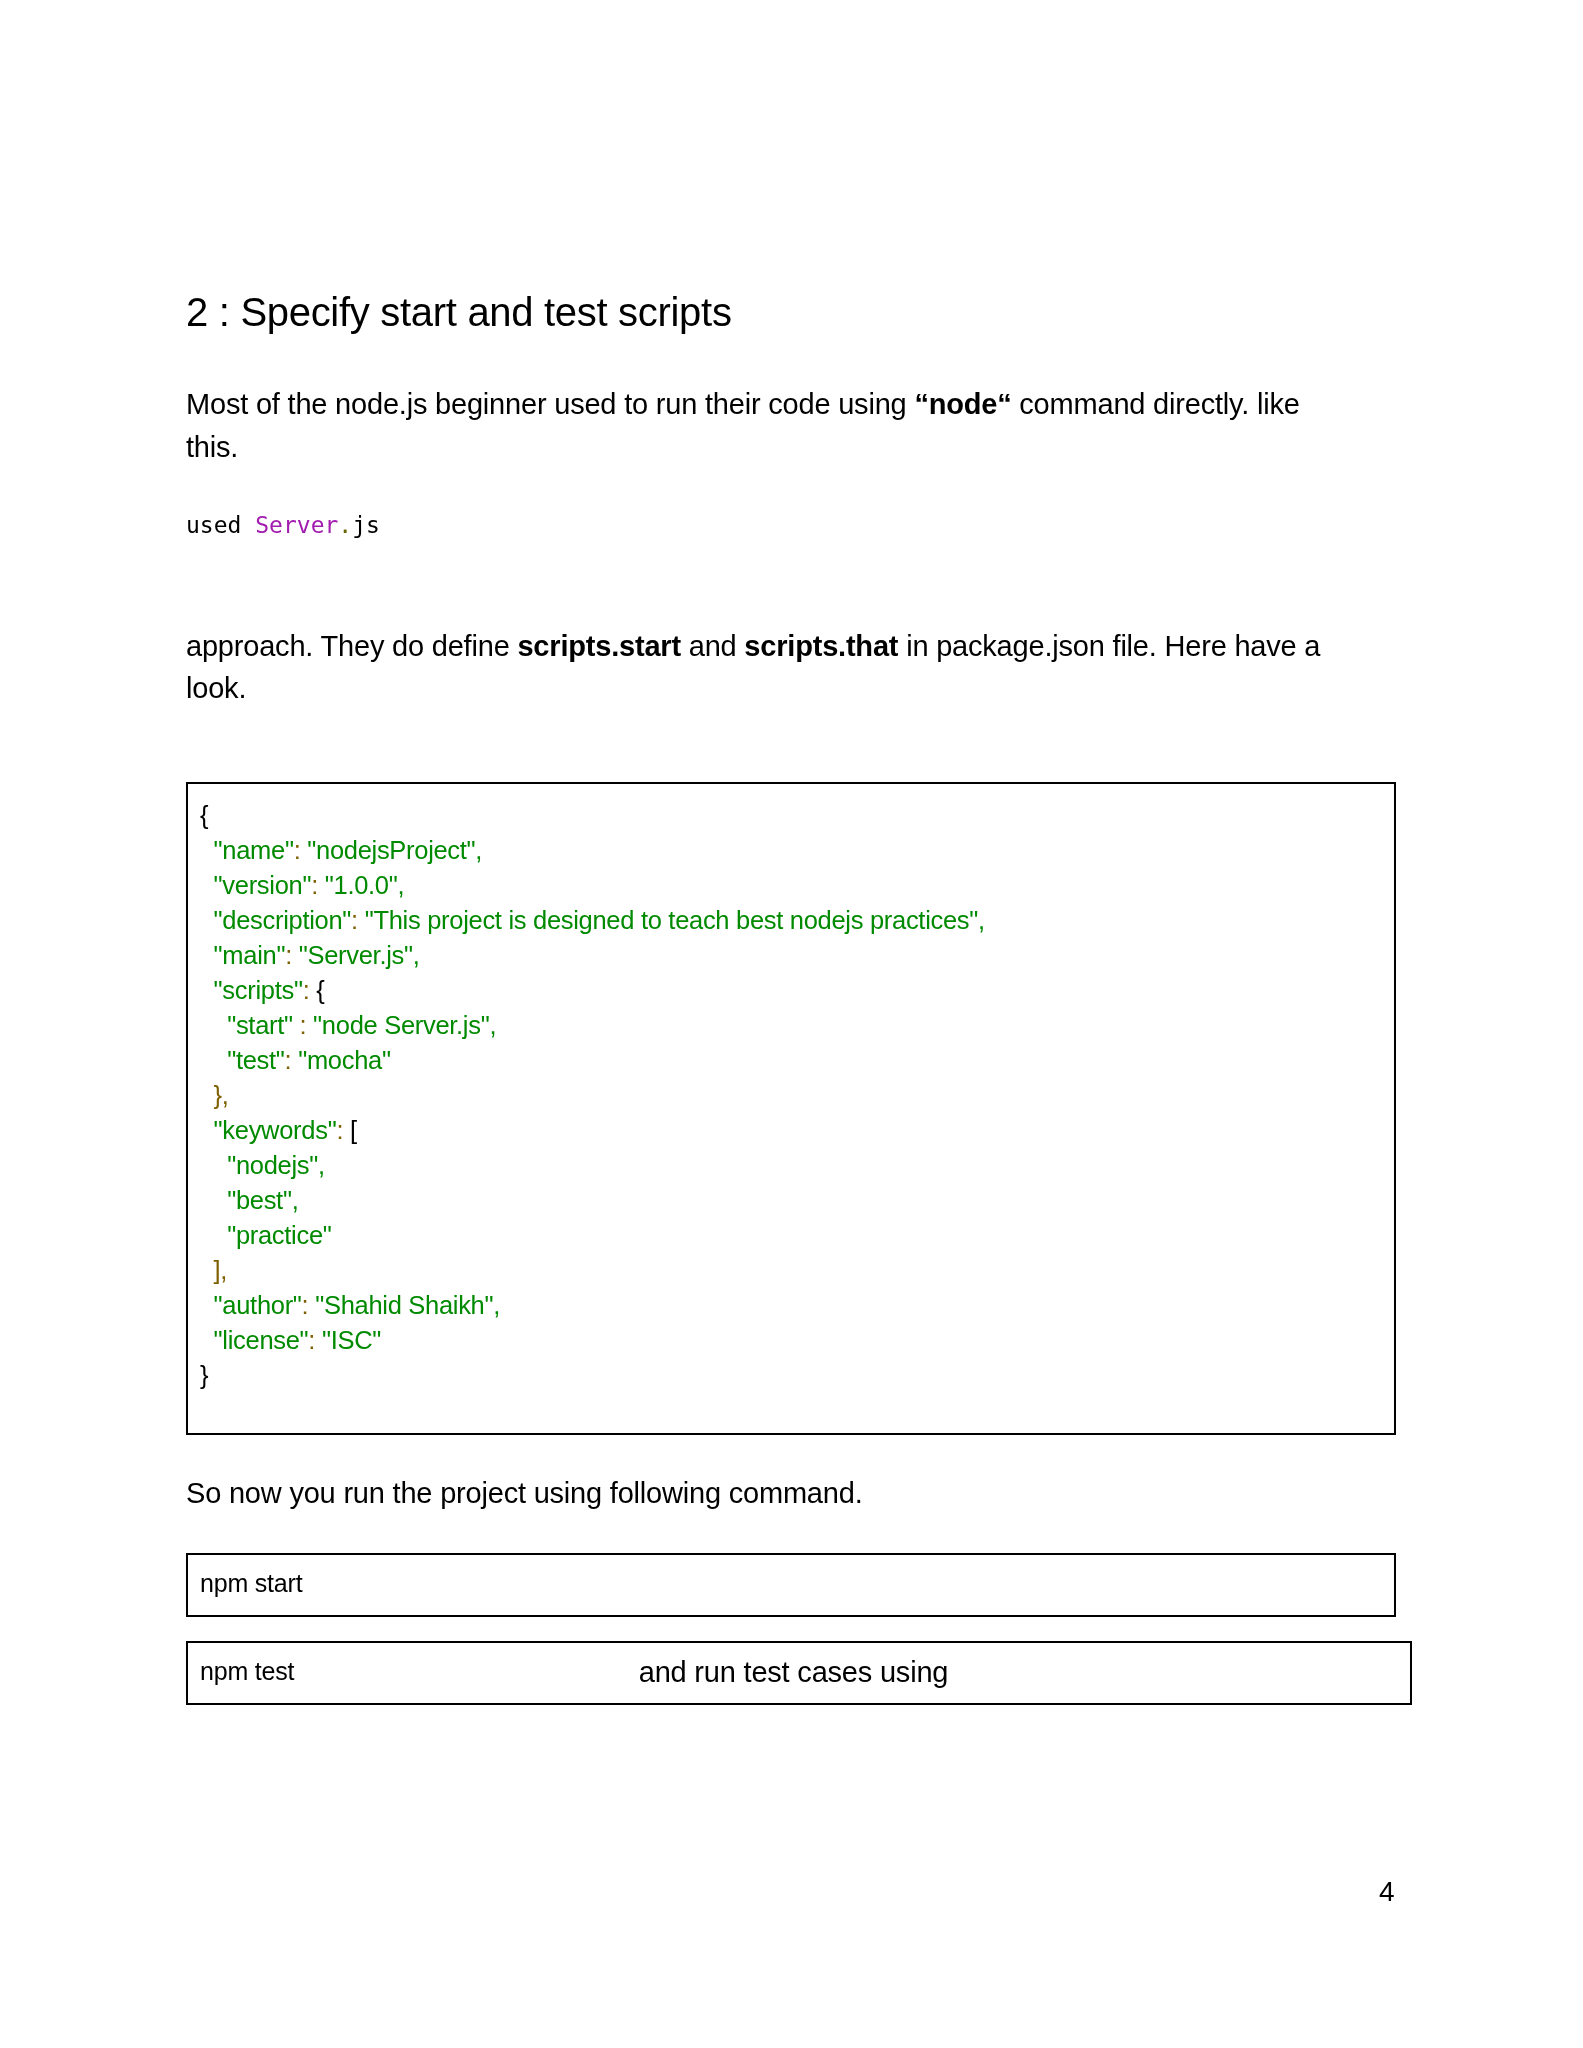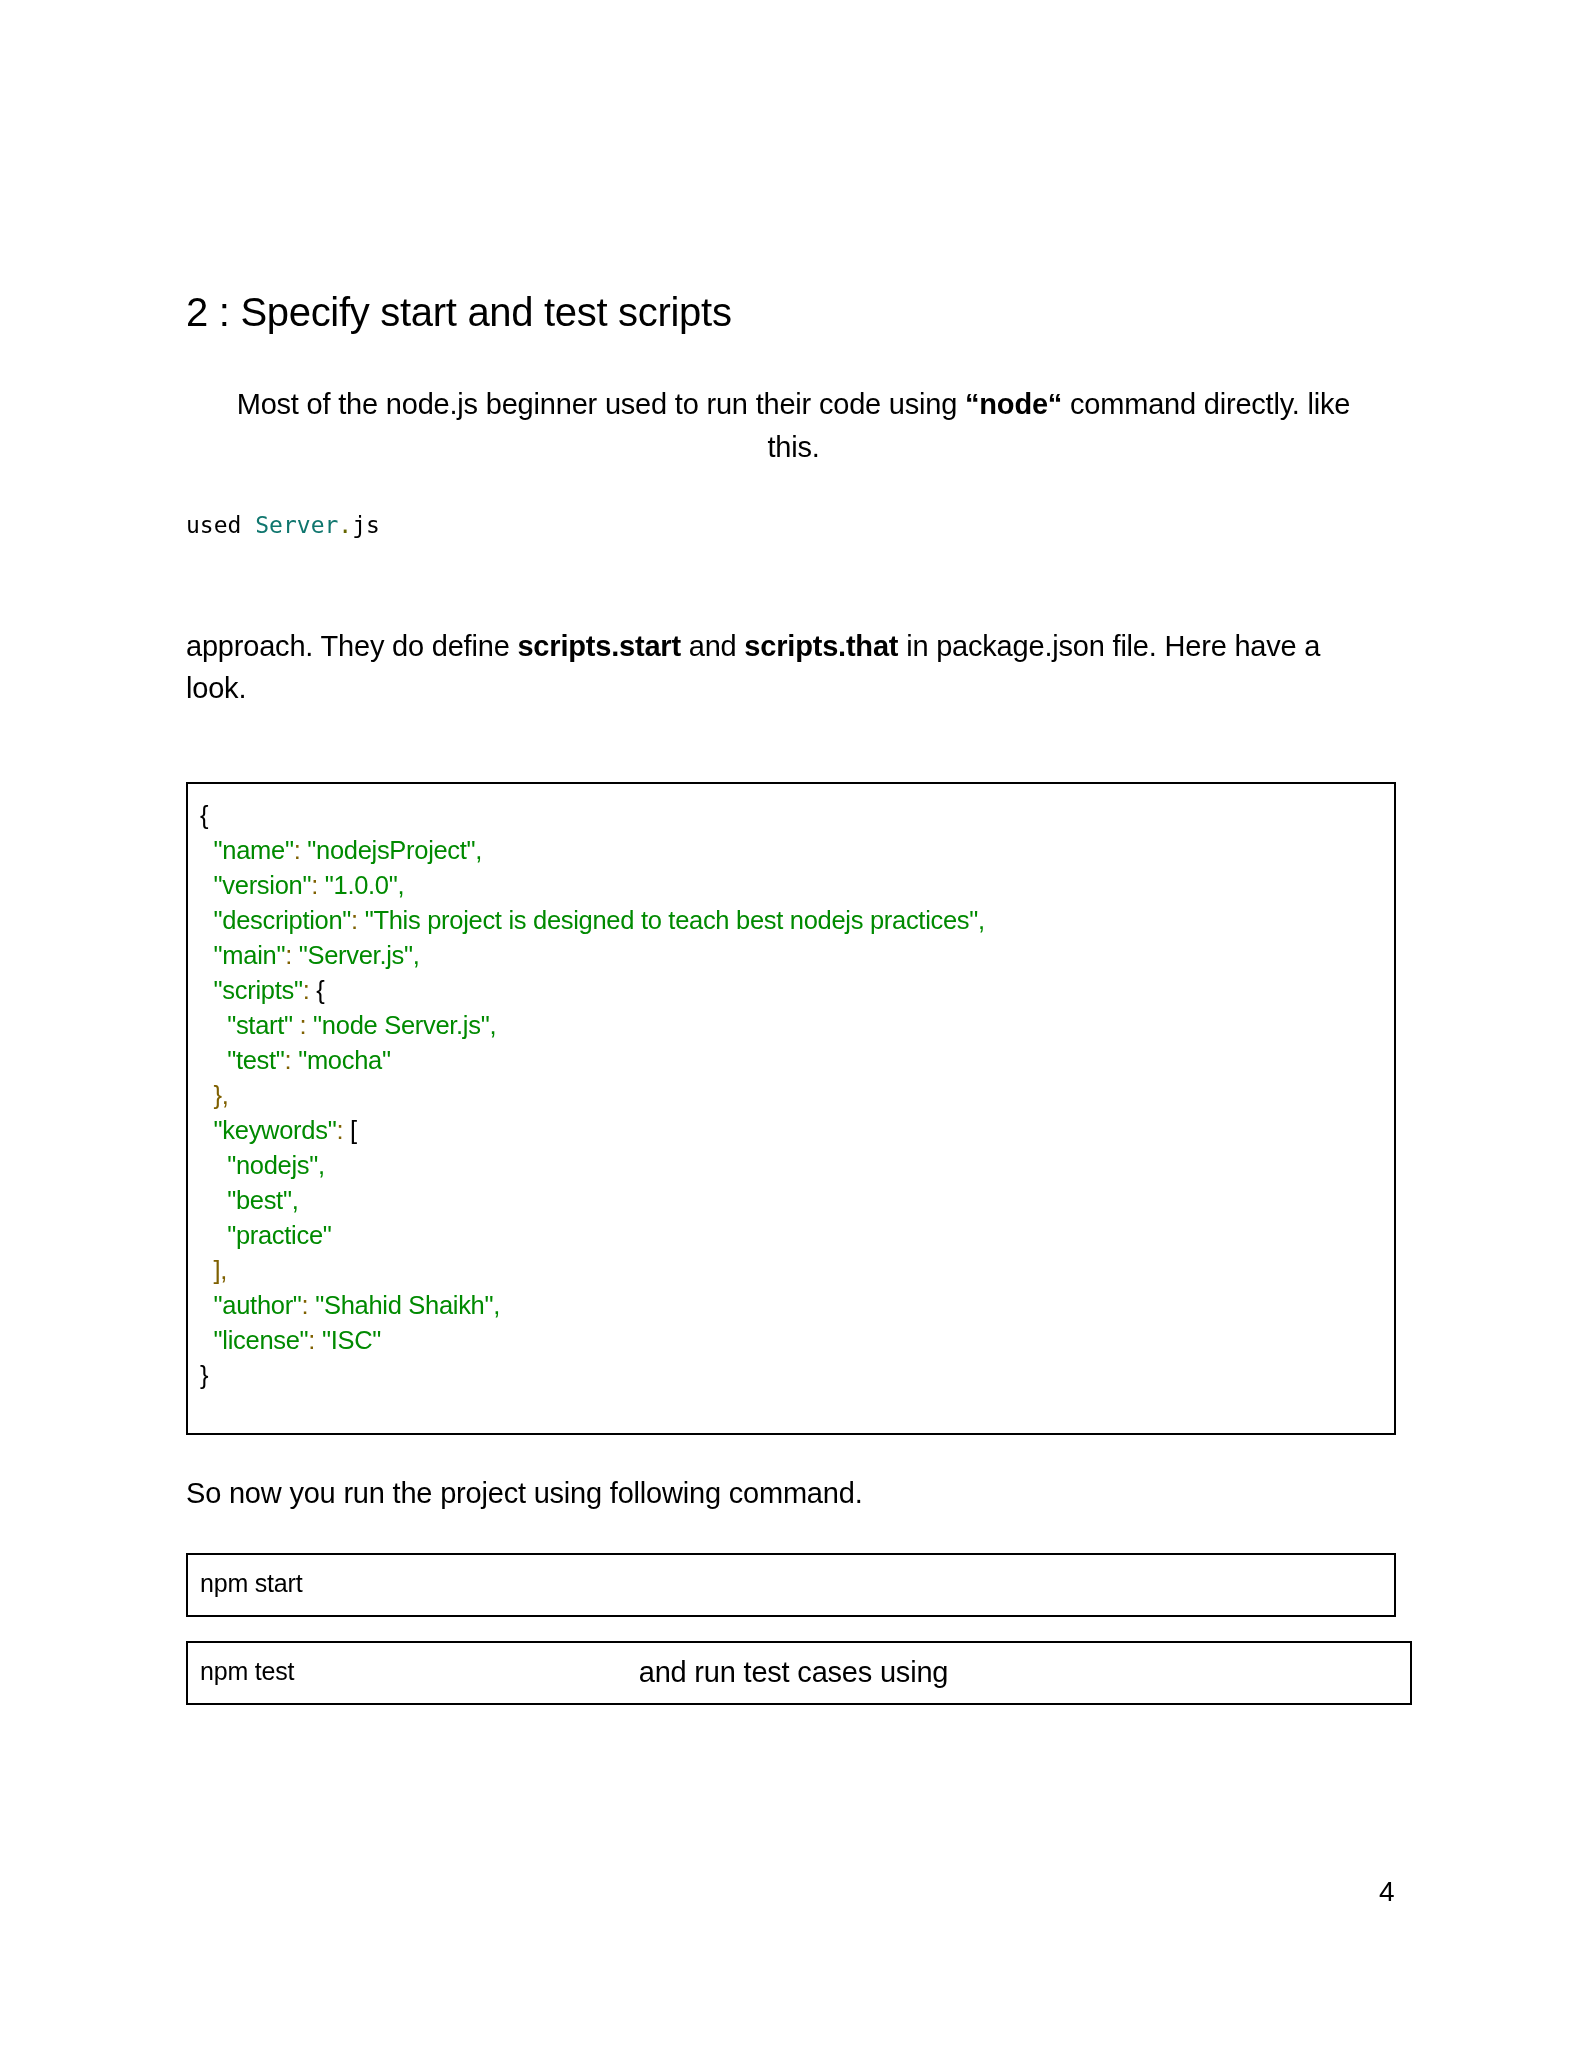--- a/index.html
+++ b/index.html
@@ -3,38 +3,38 @@
 <meta charset="utf-8">
 <style>
   html, body { margin: 0; padding: 0; background: #ffffff; }
   body { width: 1583px; height: 2048px; position: relative; overflow: hidden;
          font-family: "Liberation Sans", "DejaVu Sans", sans-serif; color: #000; }
   .abs { position: absolute; }
   .heading { left: 186px; top: 290px; font-size: 40px; font-weight: normal; margin: 0; letter-spacing: -0.3px; text-align: right; }
   .para { left: 186px; width: 1215px; font-size: 29px; line-height: 42.5px; margin: 0; letter-spacing: -0.2px; }
   .para b { font-weight: bold; }
   .inline-code { left: 186px; top: 512px; font-family: "DejaVu Sans Mono", monospace; font-size: 23px; }
-  .purple { color: #0f766e; }
+  .purple { color: #a21caf; }
   .olive { color: #666600; }
   .code-box { left: 186px; top: 782px; width: 1206px; height: 649px; border: 2px solid #000; }
   .code-lines { position: absolute; left: 12px; top: 14px; font-size: 25.5px; line-height: 35px; letter-spacing: -0.3px; white-space: pre; }
   .code-line { height: 35px; }
   .g { color: #008a00; }
   .o { color: #7f6000; }
   .k { color: #000; }
   .cmd-box { left: 186px; width: 1206px; height: 60px; border: 2px solid #000; }
   .cmd-text { position: absolute; left: 12px; top: 14px; font-size: 25px; letter-spacing: -0.2px; }
   .page-num { left: 1379px; top: 1876px; font-size: 28px; }
 </style>
 </head>
 <body>
 
 <h2 class="abs heading">2 : Specify start and test scripts</h2>
 
-<p class="abs para" style="top:383px;text-align:center;">
+<p class="abs para" style="top:383px;">
   <span>Most of the node.js beginner used to run their code using </span><b>“node“</b><span> command directly. like</span><br>
   <span>this.</span>
 </p>
 
 <div class="abs inline-code">
   <span>used </span><span class="purple">Server</span><span class="olive">.</span><span>js</span>
 </div>
 
 <p class="abs para" style="top:582px;">
   <br>

